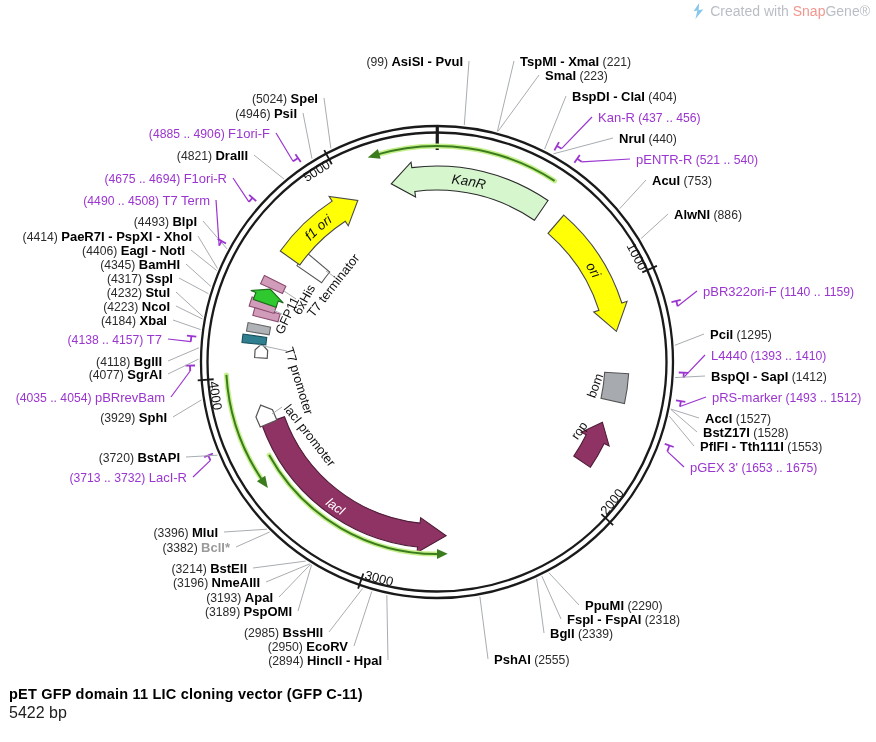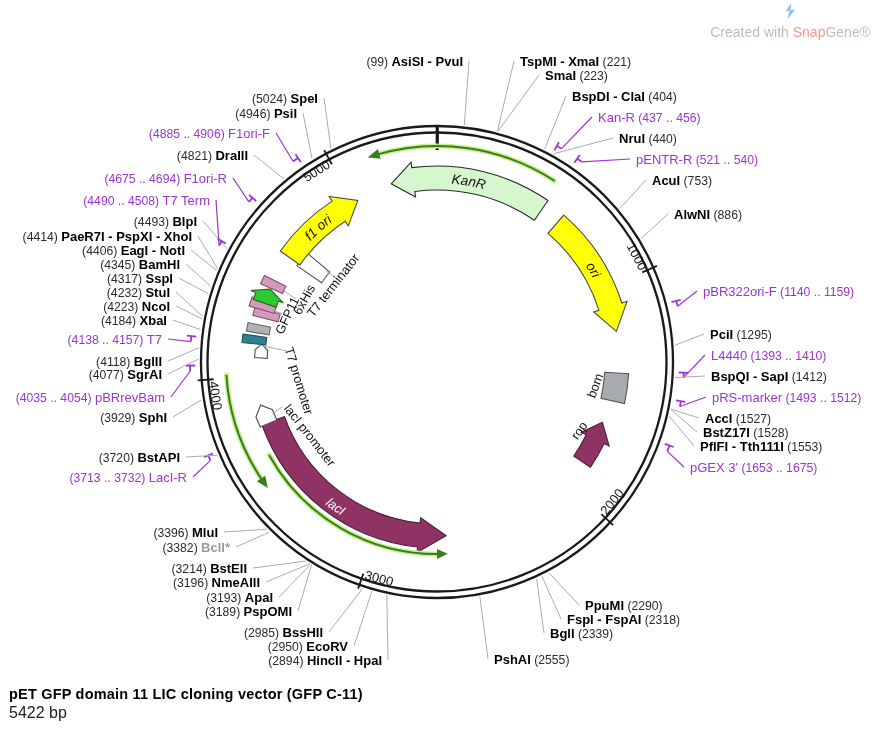--- a/index.html
+++ b/index.html
@@ -1,20 +1,20 @@
 <!DOCTYPE html>
 <html><head>
 <meta charset="utf-8">
 <style>
   html,body{margin:0;padding:0;background:#fff;}
   #stage{position:relative;width:876px;height:742px;background:#ffffff;overflow:hidden;
          font-family:"Liberation Sans", sans-serif;}
   #map-svg{position:absolute;left:0;top:0;}
   #watermark{position:absolute;top:3px;right:6px;display:flex;align-items:center;gap:5px;
-             font-size:14px;color:#b9bec4;user-select:none;flex-direction:column;}
+             font-size:14px;color:#b9bec4;user-select:none;}
   #watermark .brand-red{color:#f2968e;}
   #watermark .brand-gray{color:#b9bec4;}
   #title-block{position:absolute;left:0;top:686px;width:100%;color:#000;padding-left:9px;}
   #title-block .t1{font-size:14.5px;font-weight:bold;letter-spacing:.2px;}
   #title-block .t2{font-size:16px;margin-top:2px;color:#1c1c1c;}
   .bolt{width:13px;height:16px;display:inline-block;}
 </style>
 </head>
 <body>
 

